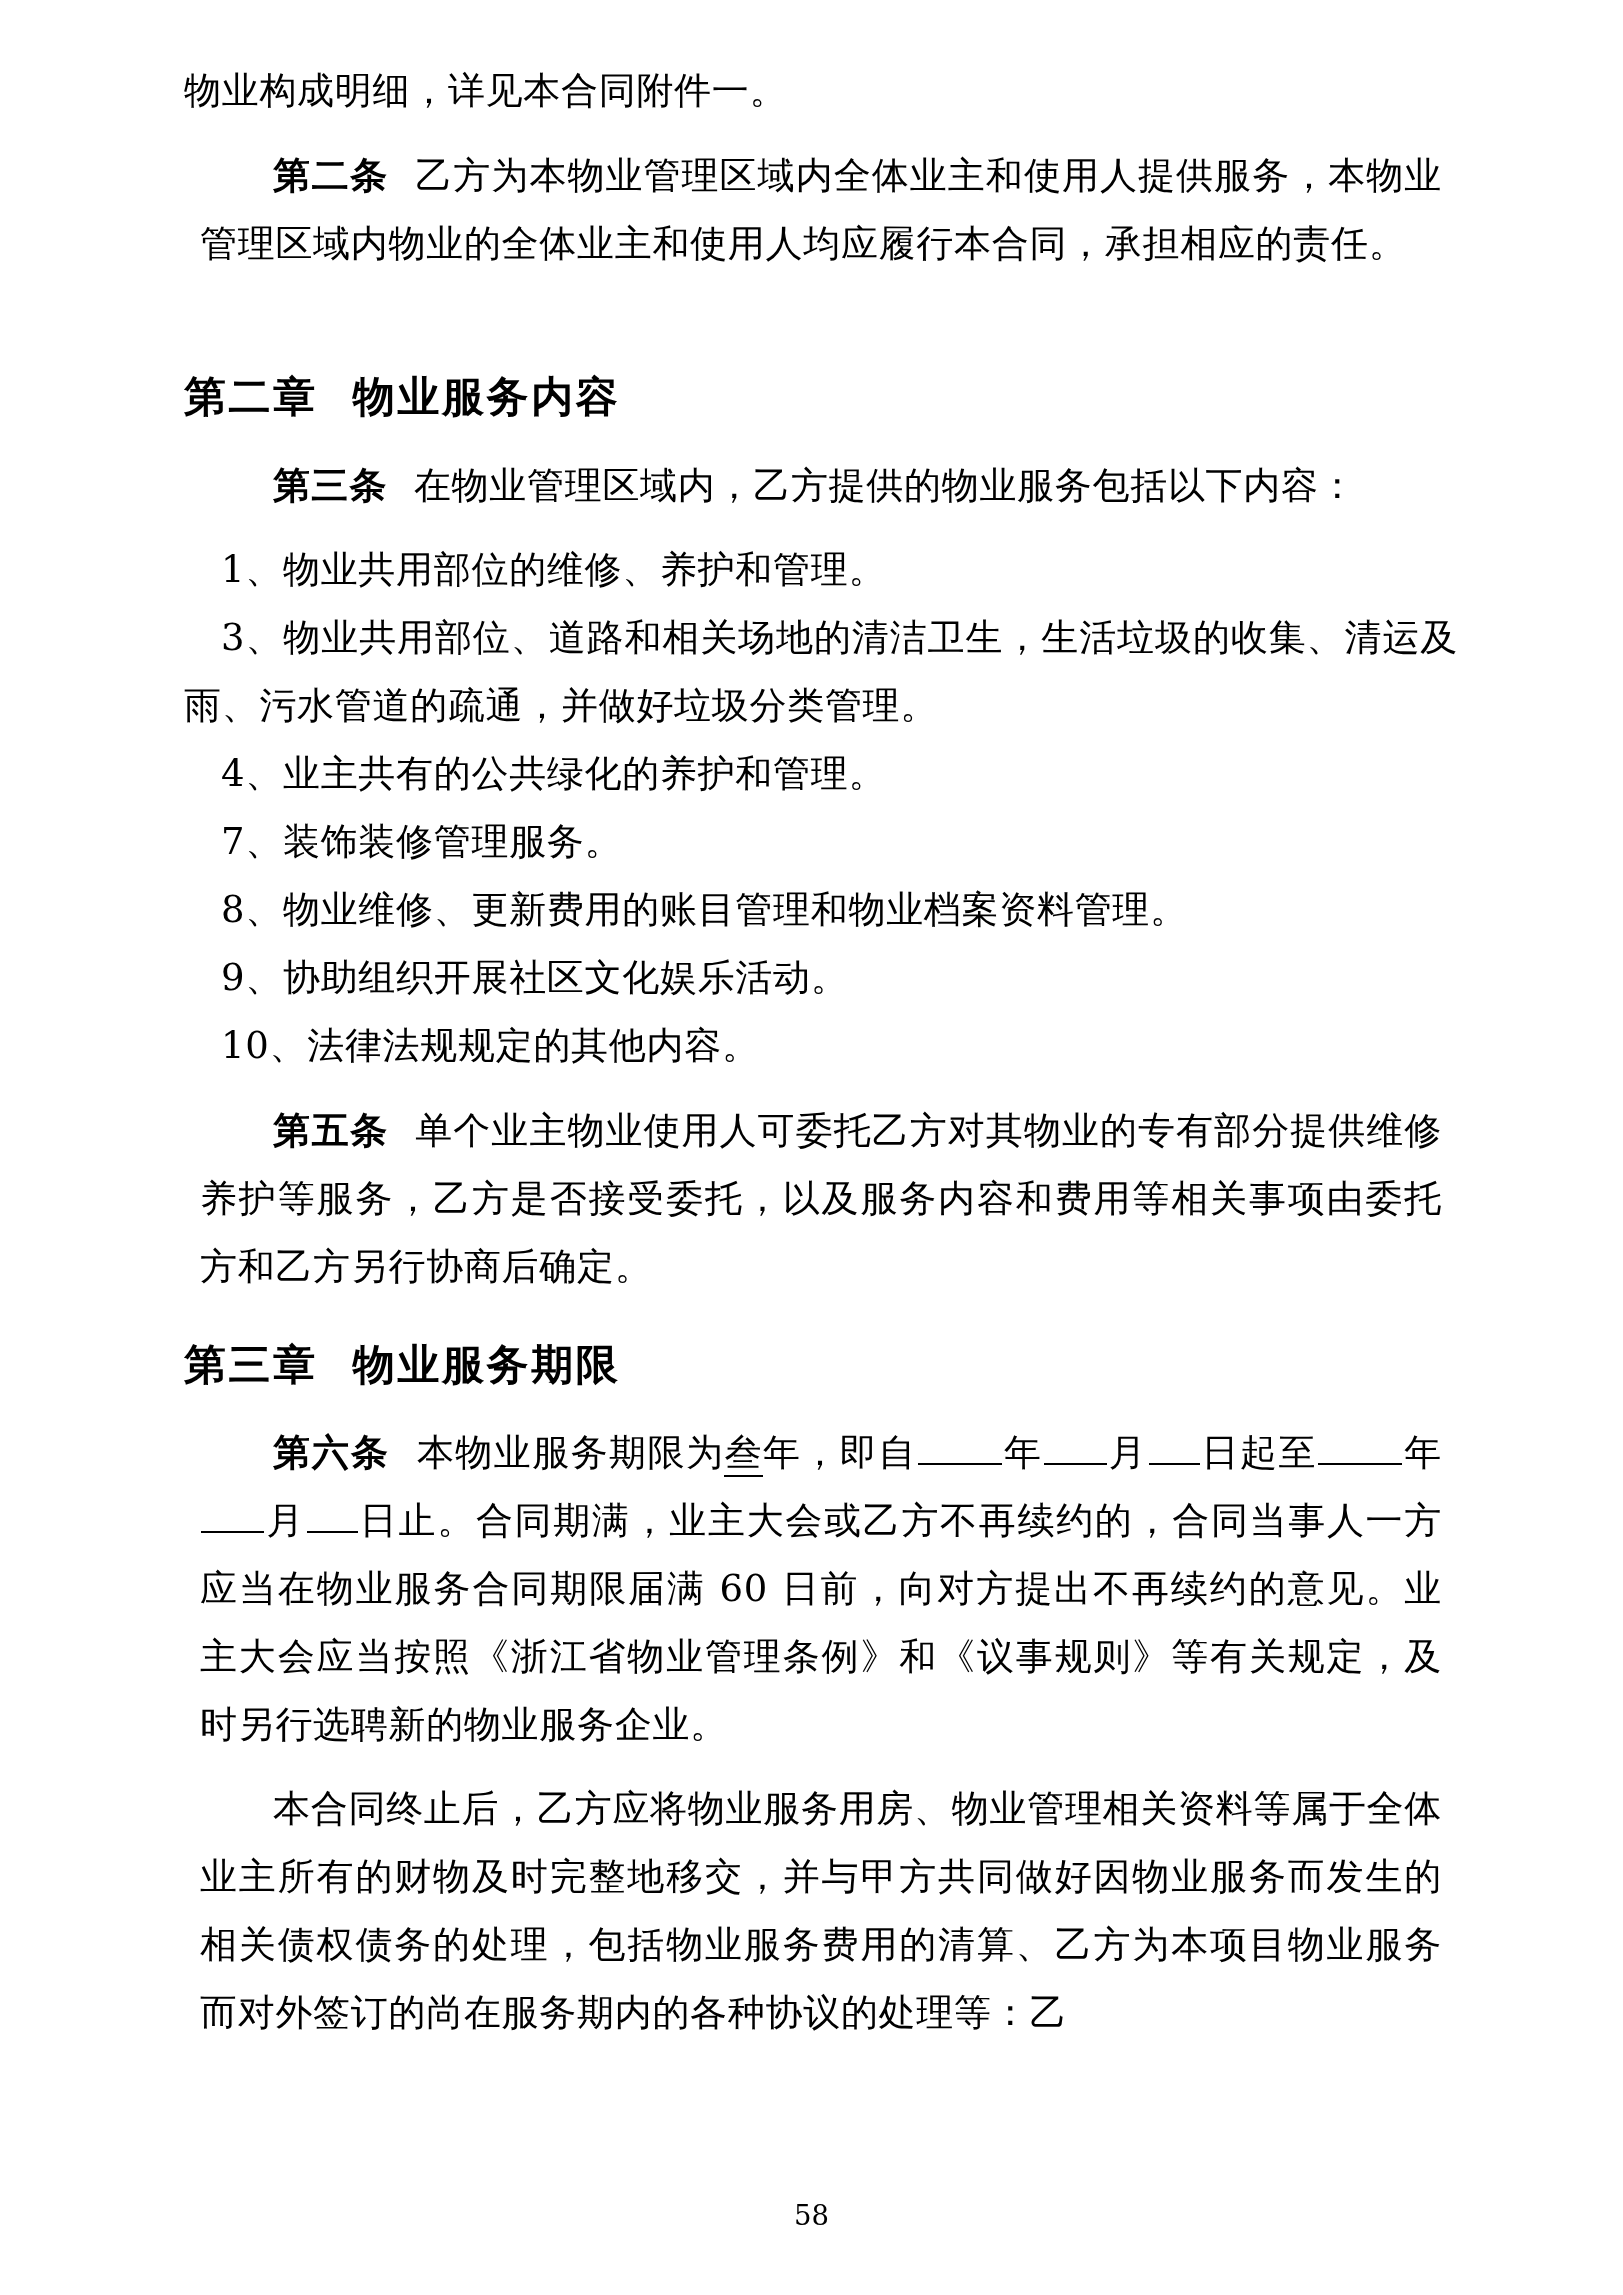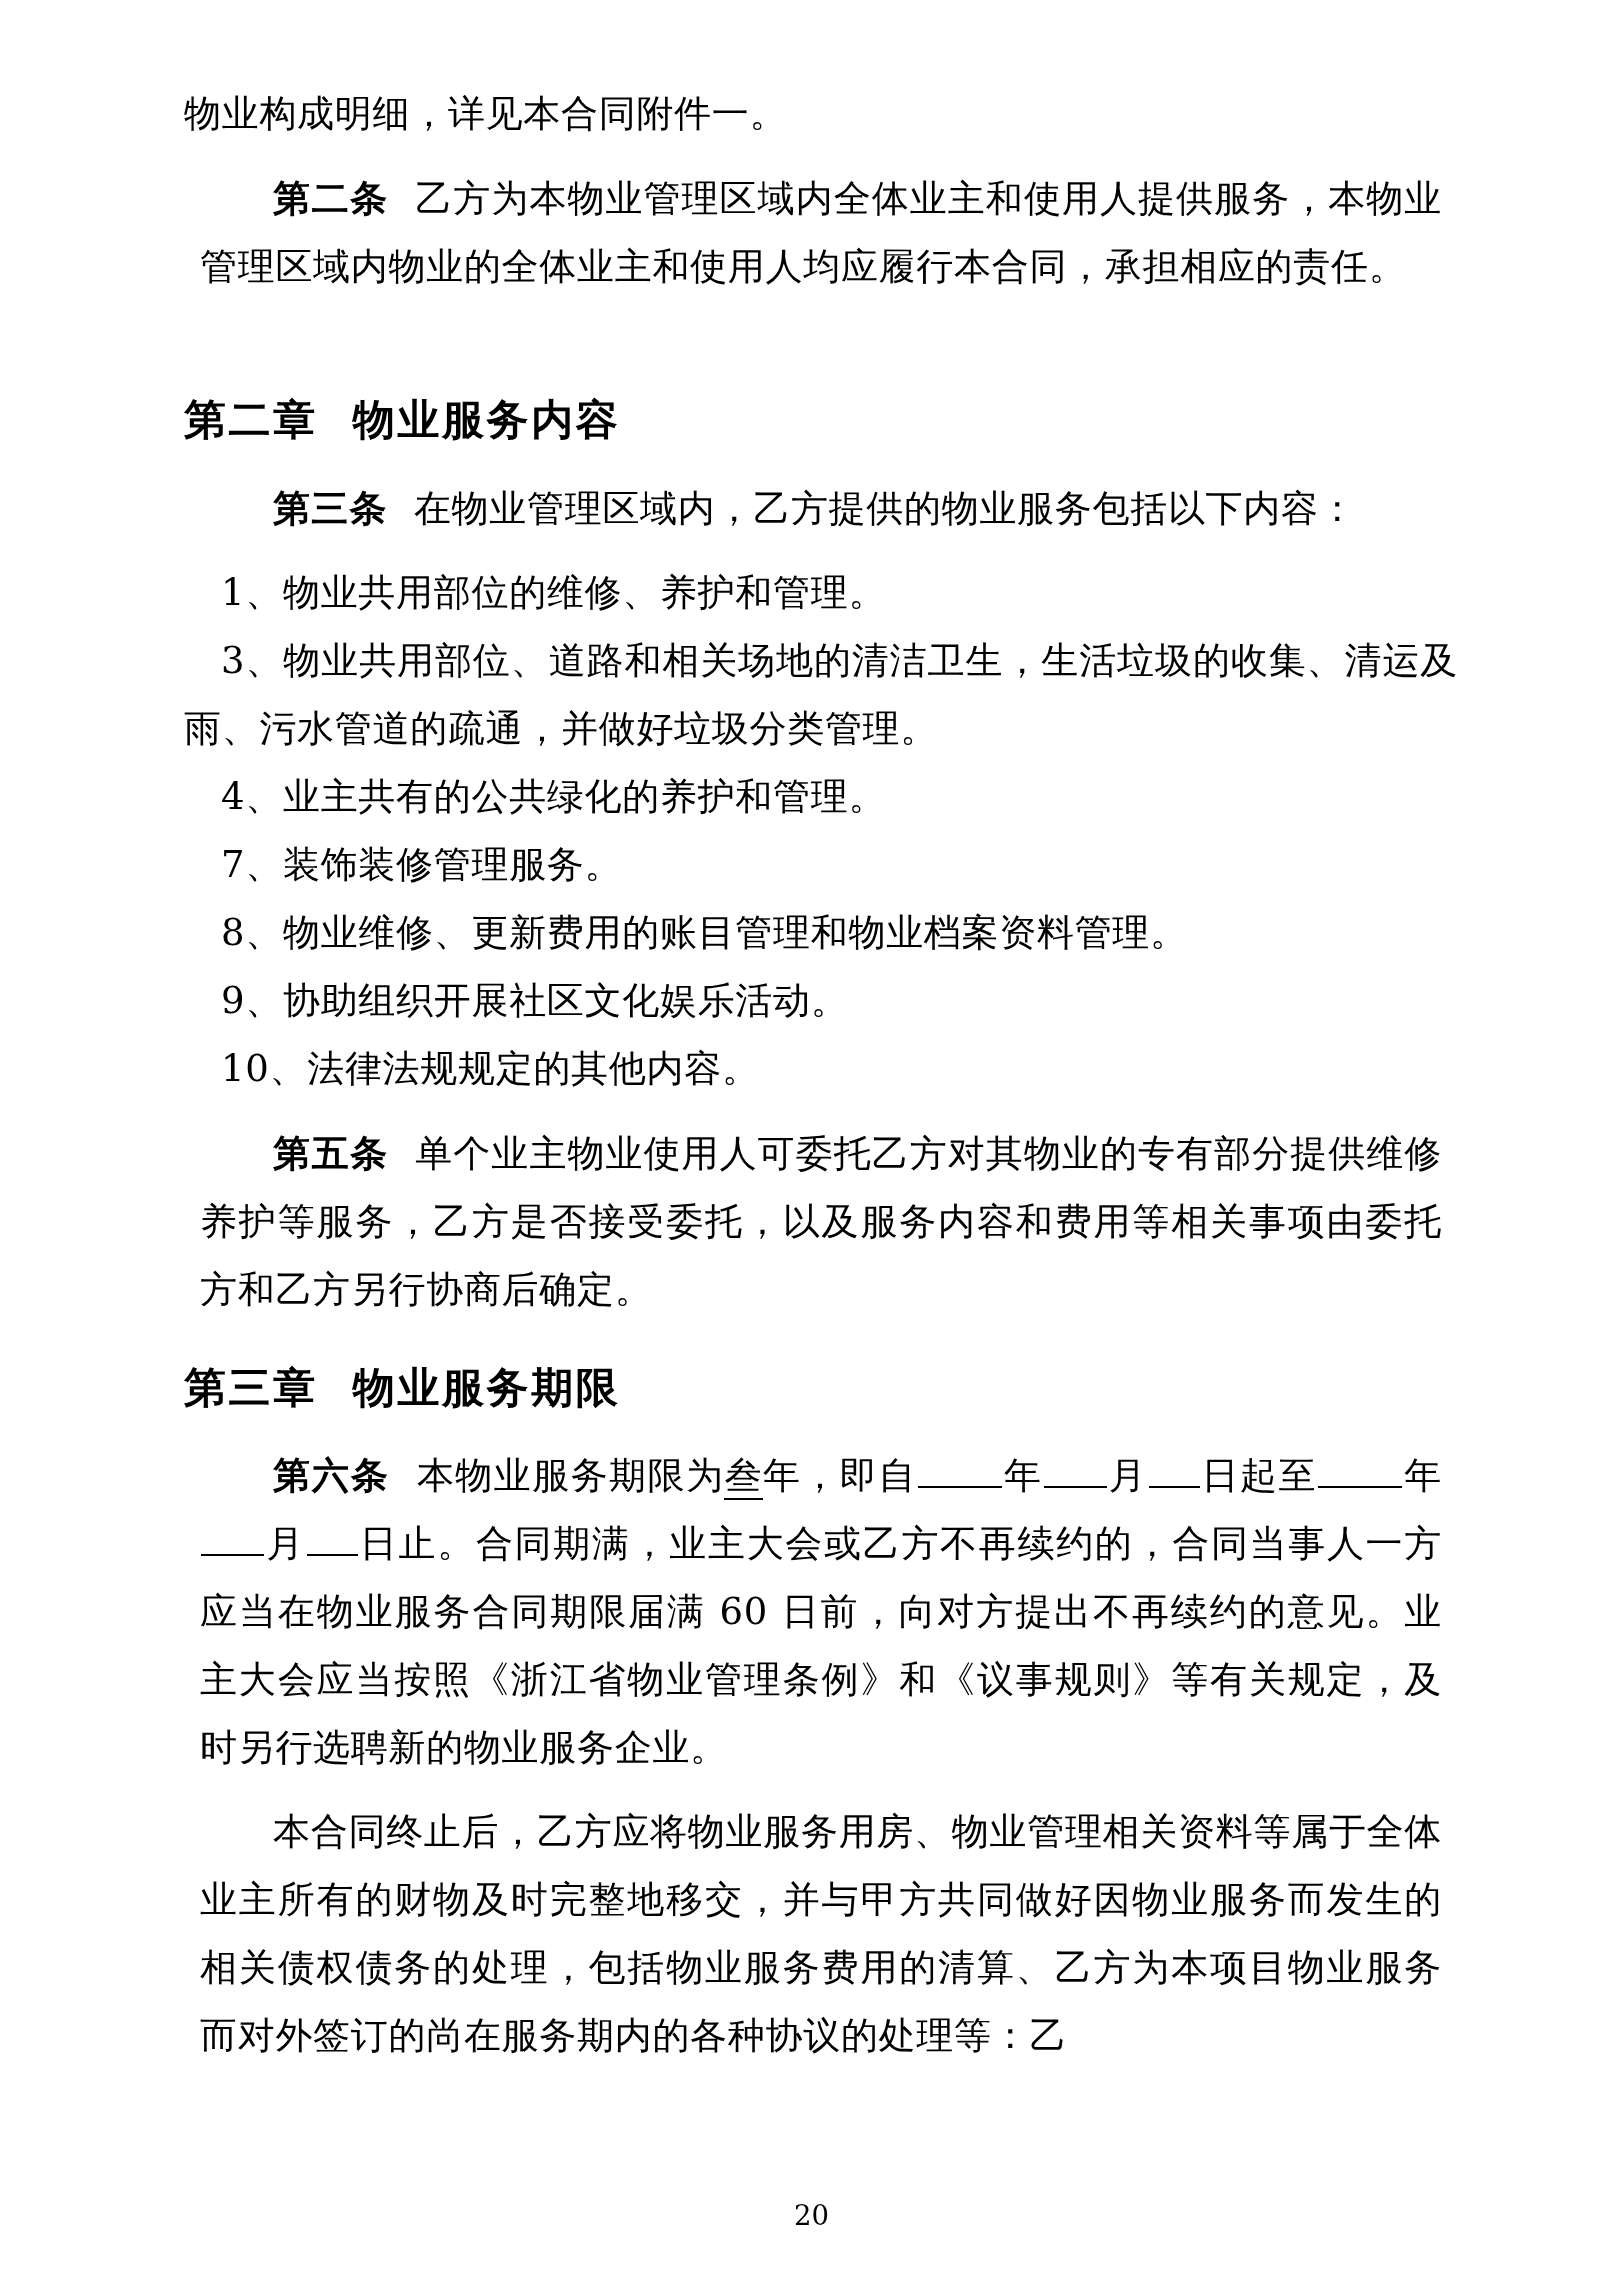--- a/index.html
+++ b/index.html
@@ -11,21 +11,21 @@
   body {
     font-family: "DejaVu Serif", "Liberation Serif", serif;
     color: #000000;
   }
   .page {
     position: relative;
     width: 1623px;
     height: 2295px;
     background: #ffffff;
     box-sizing: border-box;
-    padding: 80px 165px 0 184px;
+    padding: 57px 165px 0 184px;
     overflow: hidden;
   }
   .doc-body {
     font-size: 37px;
     line-height: 68px;
     letter-spacing: 0.7px;
     text-align: justify;
     text-justify: inter-ideograph;
   }
   .para {
@@ -141,16 +141,16 @@
 
     <p class="para-indent">
       <span class="article-num">第六条</span><span class="gap"></span><span>本物业服务期限为</span><span class="uline">叁</span><span>年，即自</span><span class="blank w-lg"></span><span>年</span><span class="blank w-md"></span><span>月</span><span class="blank w-sm"></span><span>日起至</span><span class="blank w-lg"></span><span>年</span><span class="blank w-md"></span><span>月</span><span class="blank w-sm"></span><span>日止。</span><span>合同期满，业主大会或乙方不再续约的，合同当事人一方应当在物业服务合同期限届满 60 日前，向对方提出不再续约的意见。业主大会应当按照《浙江省物业管理条例》和《议事规则》等有关规定，及时另行选聘新的物业服务企业。</span>
     </p>
 
     <p class="para-indent">本合同终止后，乙方应将物业服务用房、物业管理相关资料等属于全体业主所有的财物及时完整地移交，并与甲方共同做好因物业服务而发生的相关债权债务的处理，包括物业服务费用的清算、乙方为本项目物业服务而对外签订的尚在服务期内的各种协议的处理等：乙</p>
 
   </div>
 
   <div class="footer">
-    <span>20</span>
+    <span>58</span>
   </div>
 </div>
 
 
 </body></html>

